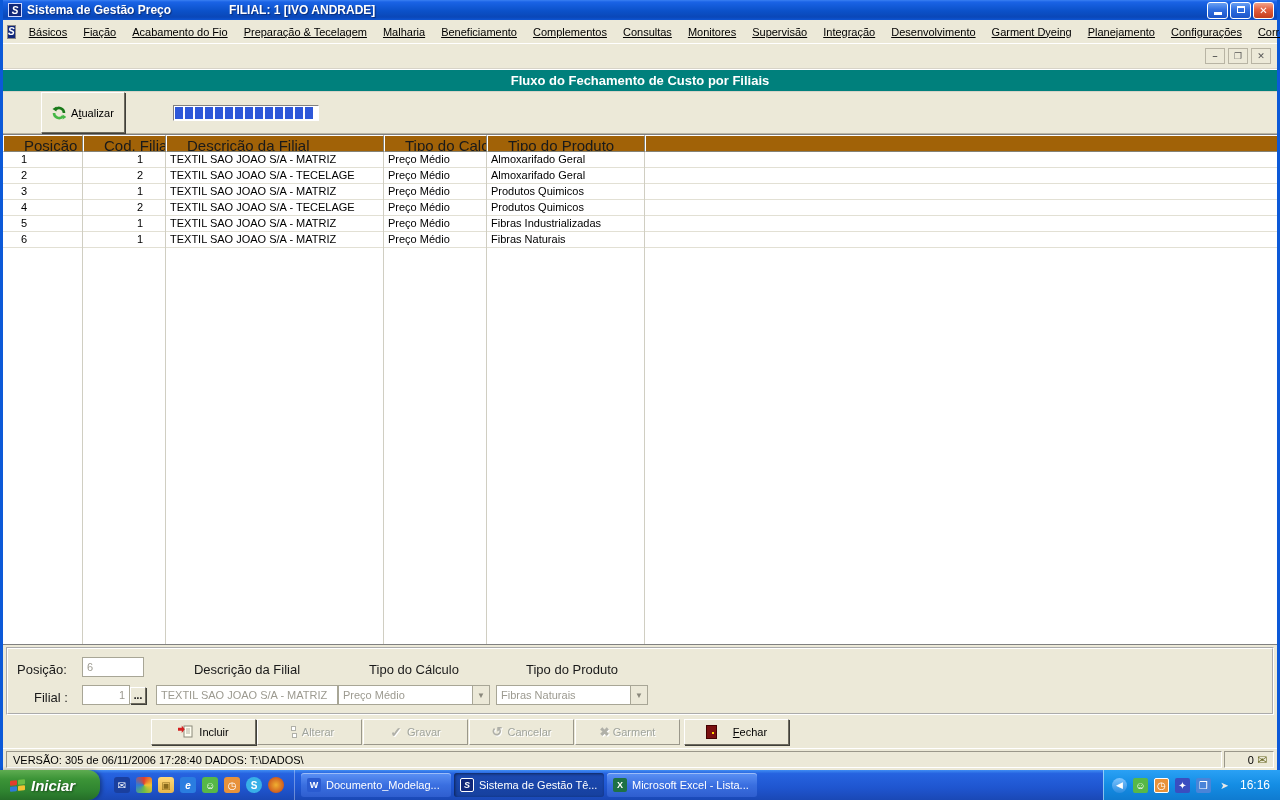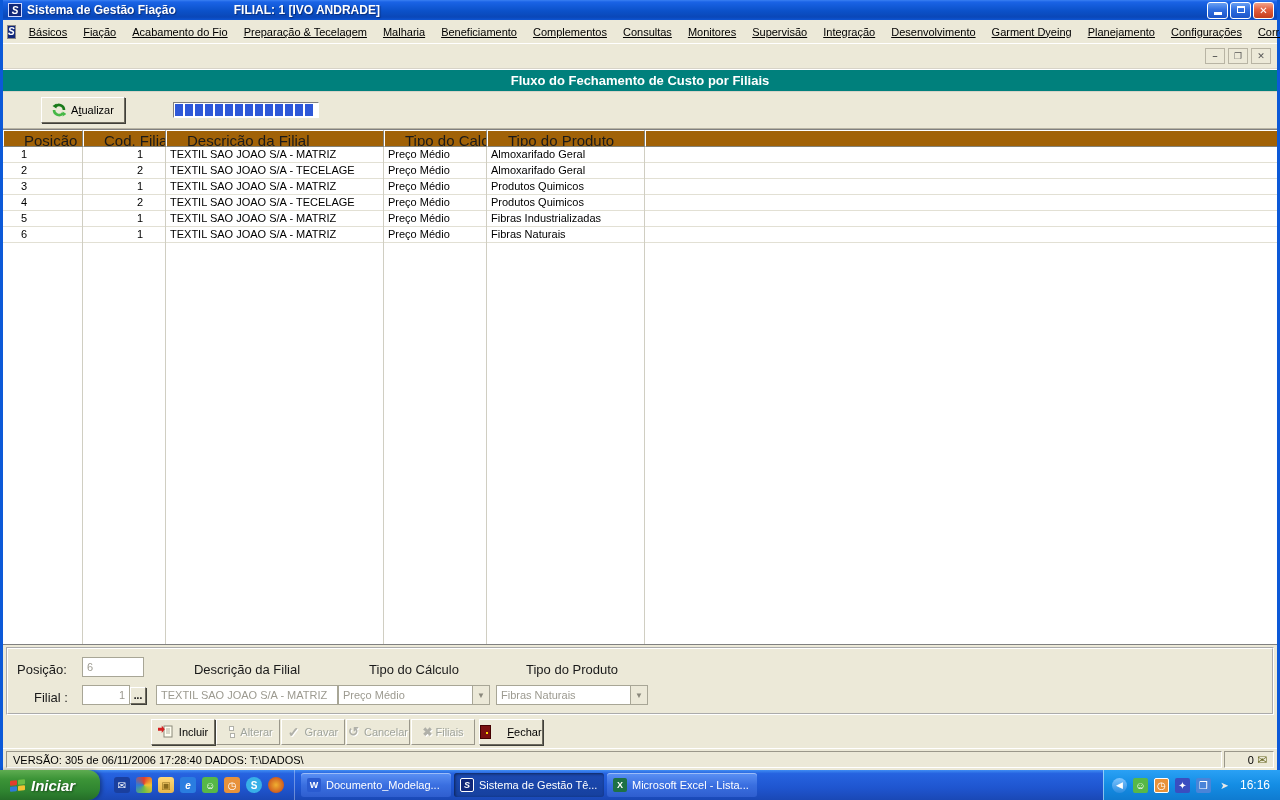--- a/index.html
+++ b/index.html
@@ -33,21 +33,21 @@
   .mdibtn { width:20px; height:16px; background:#ece9d8; border:1px solid #b8b4a4; color:#555; font-size:9px; text-align:center; line-height:14px; font-weight:bold; }
 
   
   .tealbar { flex:0 0 23px; background:#00807c; border-top:1px solid #fff; border-bottom:1px solid #d8d4c8;
              color:#fff; font-weight:bold; font-size:13px; display:flex; align-items:center; justify-content:center; }
 
   
   .toolbar { flex:0 0 37px; display:flex; align-items:center; background:#ece9d8; border-bottom:1px solid #b8b4a4; padding-left:38px; }
   .btn { background:#ece9d8; border:1px solid; border-color:#fff #6d6a5e #6d6a5e #fff; box-shadow:1px 1px 0 #40403a;
          display:inline-flex; align-items:center; justify-content:center; gap:5px; font-size:11px; color:#000; }
-  .btn-atualizar { width:84px; height:26px;align-items:center; }
+  .btn-atualizar { width:84px; height:41px;align-items:center; }
   .u { text-decoration:underline; }
   .refresh-ico svg { display:block; }
   .progress { margin-left:48px; width:146px; height:16px; background:#fff; border:1px solid; border-color:#808080 #fff #fff #808080; padding:1px; display:flex; gap:2px; align-items:stretch; }
   .pseg { width:8px; background:#2e58d8; }
 
   
   .gridwrap { flex:1 1 auto; background:#fff; border:1px solid #808080; border-left:none; border-right:none; position:relative; overflow:hidden; }
   .gridhead { display:flex; height:17px; }
   .hcell { background:#a16207; border:1px solid; border-color:#fff #848276 #848276 #fff; padding:1px 20px; font-size:15px; color:#1a1a1a; white-space:nowrap; overflow:hidden; }
   .grow { display:flex; height:16px; border-bottom:1px solid #e2e0d4; }
@@ -65,21 +65,21 @@
   .formpanel { flex:0 0 68px; position:relative; background:#ece9d8; border:2px groove #fff; margin:2px 3px 0 3px; }
   .flabel { position:absolute; font-size:13px; color:#1a1a1a; }
   .finput { position:absolute; height:20px; background:#fff; border:1px solid #a8a696; color:#9c9a90; font-size:11px; padding:2px 4px; }
   .fselect { position:absolute; height:20px; background:#fff; border:1px solid #a8a696; color:#9c9a90; font-size:11px; display:flex; align-items:center; }
   .fselect .val { flex:1; padding:0 4px; white-space:nowrap; overflow:hidden; }
   .fselect .arrow { width:17px; height:100%; background:#ece9d8; border-left:1px solid #a8a696; color:#8a887c; font-size:8px; display:flex; align-items:center; justify-content:center; }
   .dots-btn { position:absolute; width:16px; height:17px; font-weight:bold; font-size:10px; line-height:8px; }
 
   
   .actionrow { flex:0 0 33px; display:flex; align-items:center; padding-left:148px; gap:1px; background:#ece9d8; }
-  .act { width:64px; height:26px; }
+  .act { width:105px; height:26px; }
   .act.disabled { color:#a0a49c; text-shadow:1px 1px 0 #fff; box-shadow:none; border-color:#fff #9a978a #9a978a #fff; }
   .gap-before { margin-left:3px;gap:16px; }
   .ic-check { color:#b0b0a8; font-size:14px; font-weight:bold; }
   .ic-cancel { color:#b0b0a8; font-size:13px; font-weight:bold; }
   .ic-x { color:#b0b0a8; font-size:12px; font-weight:bold; letter-spacing:-2px; }
   .ic-door { width:11px; height:14px; background:#7a1010; border:1px solid #400; position:relative; }
   .ic-door::after { content:""; position:absolute; right:2px; top:6px; width:2px; height:2px; background:#ffd700; }
   .ic-sq { position:relative; width:12px; height:12px; }
   .ic-sq i { position:absolute; width:5px; height:5px; border:1px solid #b0b0a8; background:#fff; }
   .ic-sq i:nth-child(2) { right:0; bottom:0; }
@@ -115,21 +115,21 @@
   .clock { font-size:12px; color:#fff; margin-left:2px; }
 </style>
 </head>
 <body>
 
 <div class="screen">
   <div class="window">
 
     <div class="titlebar">
       <span class="app-ico">S</span>
-      <span class="tb-seg">Sistema de Gestão Fiação</span>
+      <span class="tb-seg">Sistema de Gestão Preço</span>
       <span class="tb-seg tb-gap1">FILIAL: 1 [IVO ANDRADE]</span>
       <span class="tb-btns">
         <span class="xpbtn">
             <span class="minbar"></span>
           </span>
         <span class="xpbtn">
             <span class="restbox"></span>
           </span>
         <span class="xpbtn close">✕</span>
       </span>
@@ -300,21 +300,21 @@
       <button class="btn act disabled">
         <span class="ic-check">✓</span>
         <span>Gravar</span>
       </button>
       <button class="btn act disabled">
         <span class="ic-cancel">↺</span>
         <span>Cancelar</span>
       </button>
       <button class="btn act disabled">
         <span class="ic-x">✖</span>
-        <span>Filiais</span>
+        <span>Garment</span>
       </button>
       <button class="btn act gap-before">
         <span class="ic-door"></span>
         <span><span></span><span class="u">F</span><span>echar</span></span>
       </button>
     </div>
 
     <div class="statusbar">
       <span class="spanel left">VERSÃO: 305 de 06/11/2006 17:28:40    DADOS: T:\DADOS\</span>
       <span class="spanel right">

